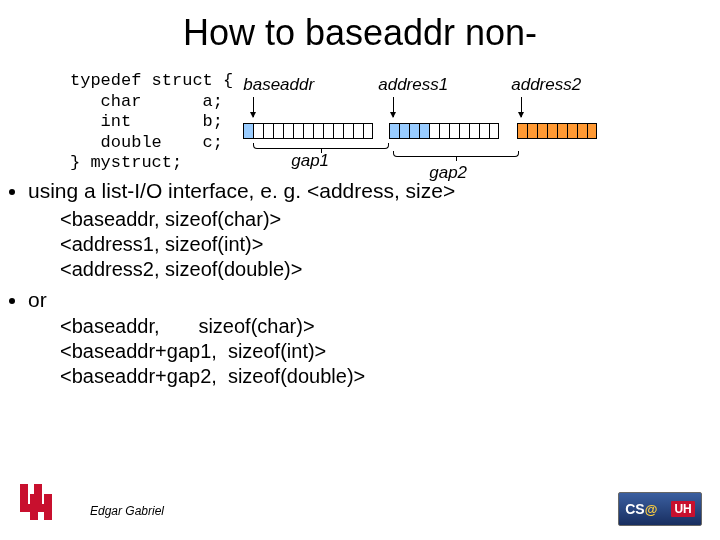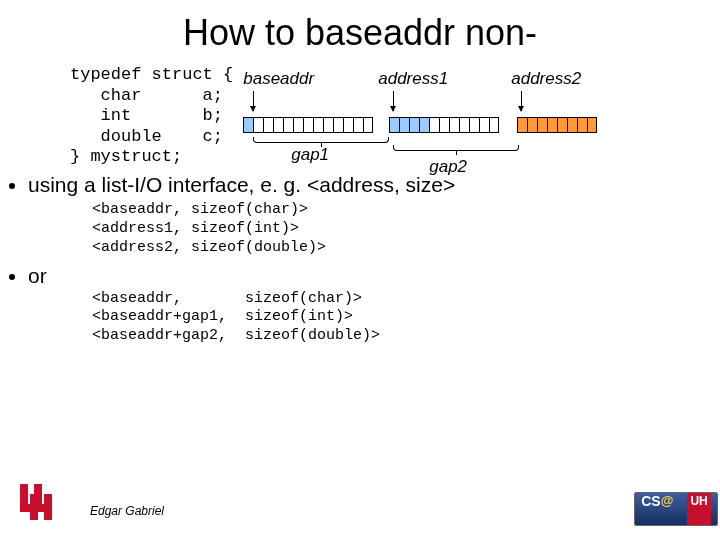--- a/index.html
+++ b/index.html
@@ -1,40 +1,40 @@
 <!DOCTYPE html>
 <html><head>
 <meta charset="utf-8">
 <style>
   * { margin: 0; padding: 0; box-sizing: border-box; }
   body { width: 720px; height: 540px; background: #fff; font-family: Arial, sans-serif; position: relative; }
   .title { font-size: 36px; text-align: center; padding-top: 12px; line-height: 1.15; }
-  .top-row { display: flex; margin-top: 12px; }
+  .top-row { display: flex; margin-top: 18px; }
   .code { font-family: "Courier New", monospace; font-size: 17px; white-space: pre; margin-left: 70px; line-height: 1.2; }
   .diagram { position: relative; margin-left: 10px; margin-top: 10px; width: 420px; height: 90px; }
   .lbl { position: absolute; font-size: 17px; font-style: italic; }
   .arrow-down { position: absolute; width: 1px; height: 20px; background: #000; }
   .arrow-down::after { content: ""; position: absolute; bottom: -1px; left: -3px; border-left: 3.5px solid transparent; border-right: 3.5px solid transparent; border-top: 6px solid #000; }
   .bar { position: absolute; top: 42px; height: 16px; display: flex; border-top: 1px solid #000; border-bottom: 1px solid #000; }
   .cell { width: 10px; height: 100%; border-left: 1px solid #000; }
   .cell:last-child { border-right: 1px solid #000; }
   .char-fill { background: #99ccff; }
   .int-fill { background: #99ccff; }
   .dbl-fill { background: #ff9933; }
   .brace { position: absolute; border-bottom: 1px solid #000; border-left: 1px solid #000; border-right: 1px solid #000; height: 6px; border-radius: 0 0 4px 4px; top: 62px; }
   .brace::after { content: ""; position: absolute; left: 50%; bottom: -5px; width: 1px; height: 5px; background: #000; }
   .bullets { margin-left: 28px; margin-top: 6px; font-size: 21px; }
   .bullets li { margin-bottom: 2px; }
-  .mono { font-family: Liberation Mono, monospace; font-size: 15px; white-space: pre; margin-left: 92px; line-height: 1.25; margin-top: 4px; }
+  .mono { font-family: Liberation Sans, sans-serif; font-size: 20px; white-space: pre; margin-left: 60px; line-height: 1.25; margin-top: 4px; }
   .mono2 { margin-top: 2px; }
   .or-row { margin-top: 6px; }
   .footer { position: absolute; bottom: 8px; left: 0; right: 0; height: 46px; }
   .uh-logo { position: absolute; left: 16px; bottom: 4px; }
   .author { position: absolute; left: 90px; bottom: 14px; font-size: 12px; font-style: italic; }
-  .cs-logo { position: absolute; right: 2px; bottom: 6px; width: 84px; height: 34px; background: linear-gradient(#3b5fa0, #182e60); border: 1px solid #666; color: #fff; font-weight: bold; font-size: 14px; display: flex; justify-content: center; border-radius: 2px; }
+  .cs-logo { position: absolute; right: 18px; bottom: 6px; width: 84px; height: 34px; background: linear-gradient(#3b5fa0, #182e60); border: 1px solid #666; color: #fff; font-weight: bold; font-size: 14px; display: flex; align-items: center; justify-content: center; border-radius: 2px; }
   .cs-logo .at { color: #ffd040; font-size: 13px; }
   .cs-logo .uh { background: #c8102e; color: #fff; padding: 1px 3px; margin-left: 14px; border-radius: 1px; font-size: 12px; }
   .uh-svg { width: 44px; height: 44px; }
 </style>
 </head>
 <body>
 
 <div class="title">
   <span>How to baseaddr non-</span><br>
 </div>

